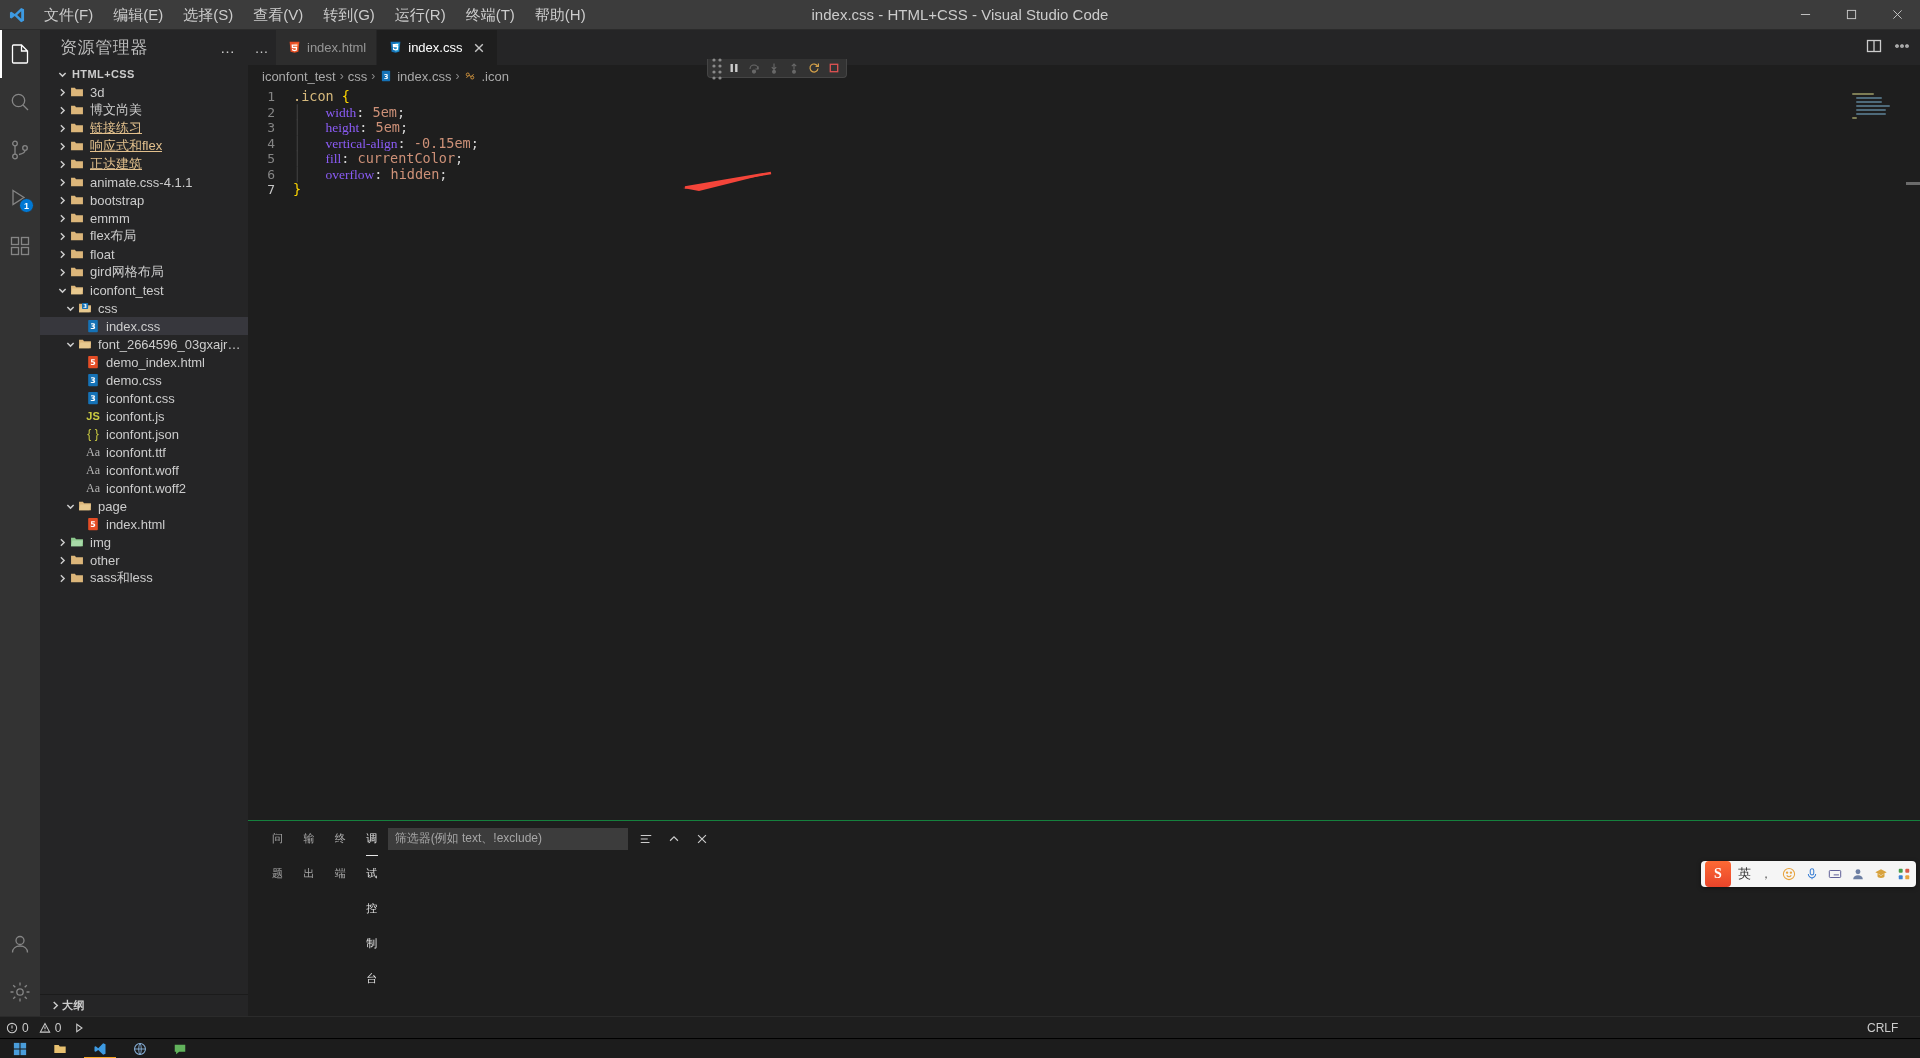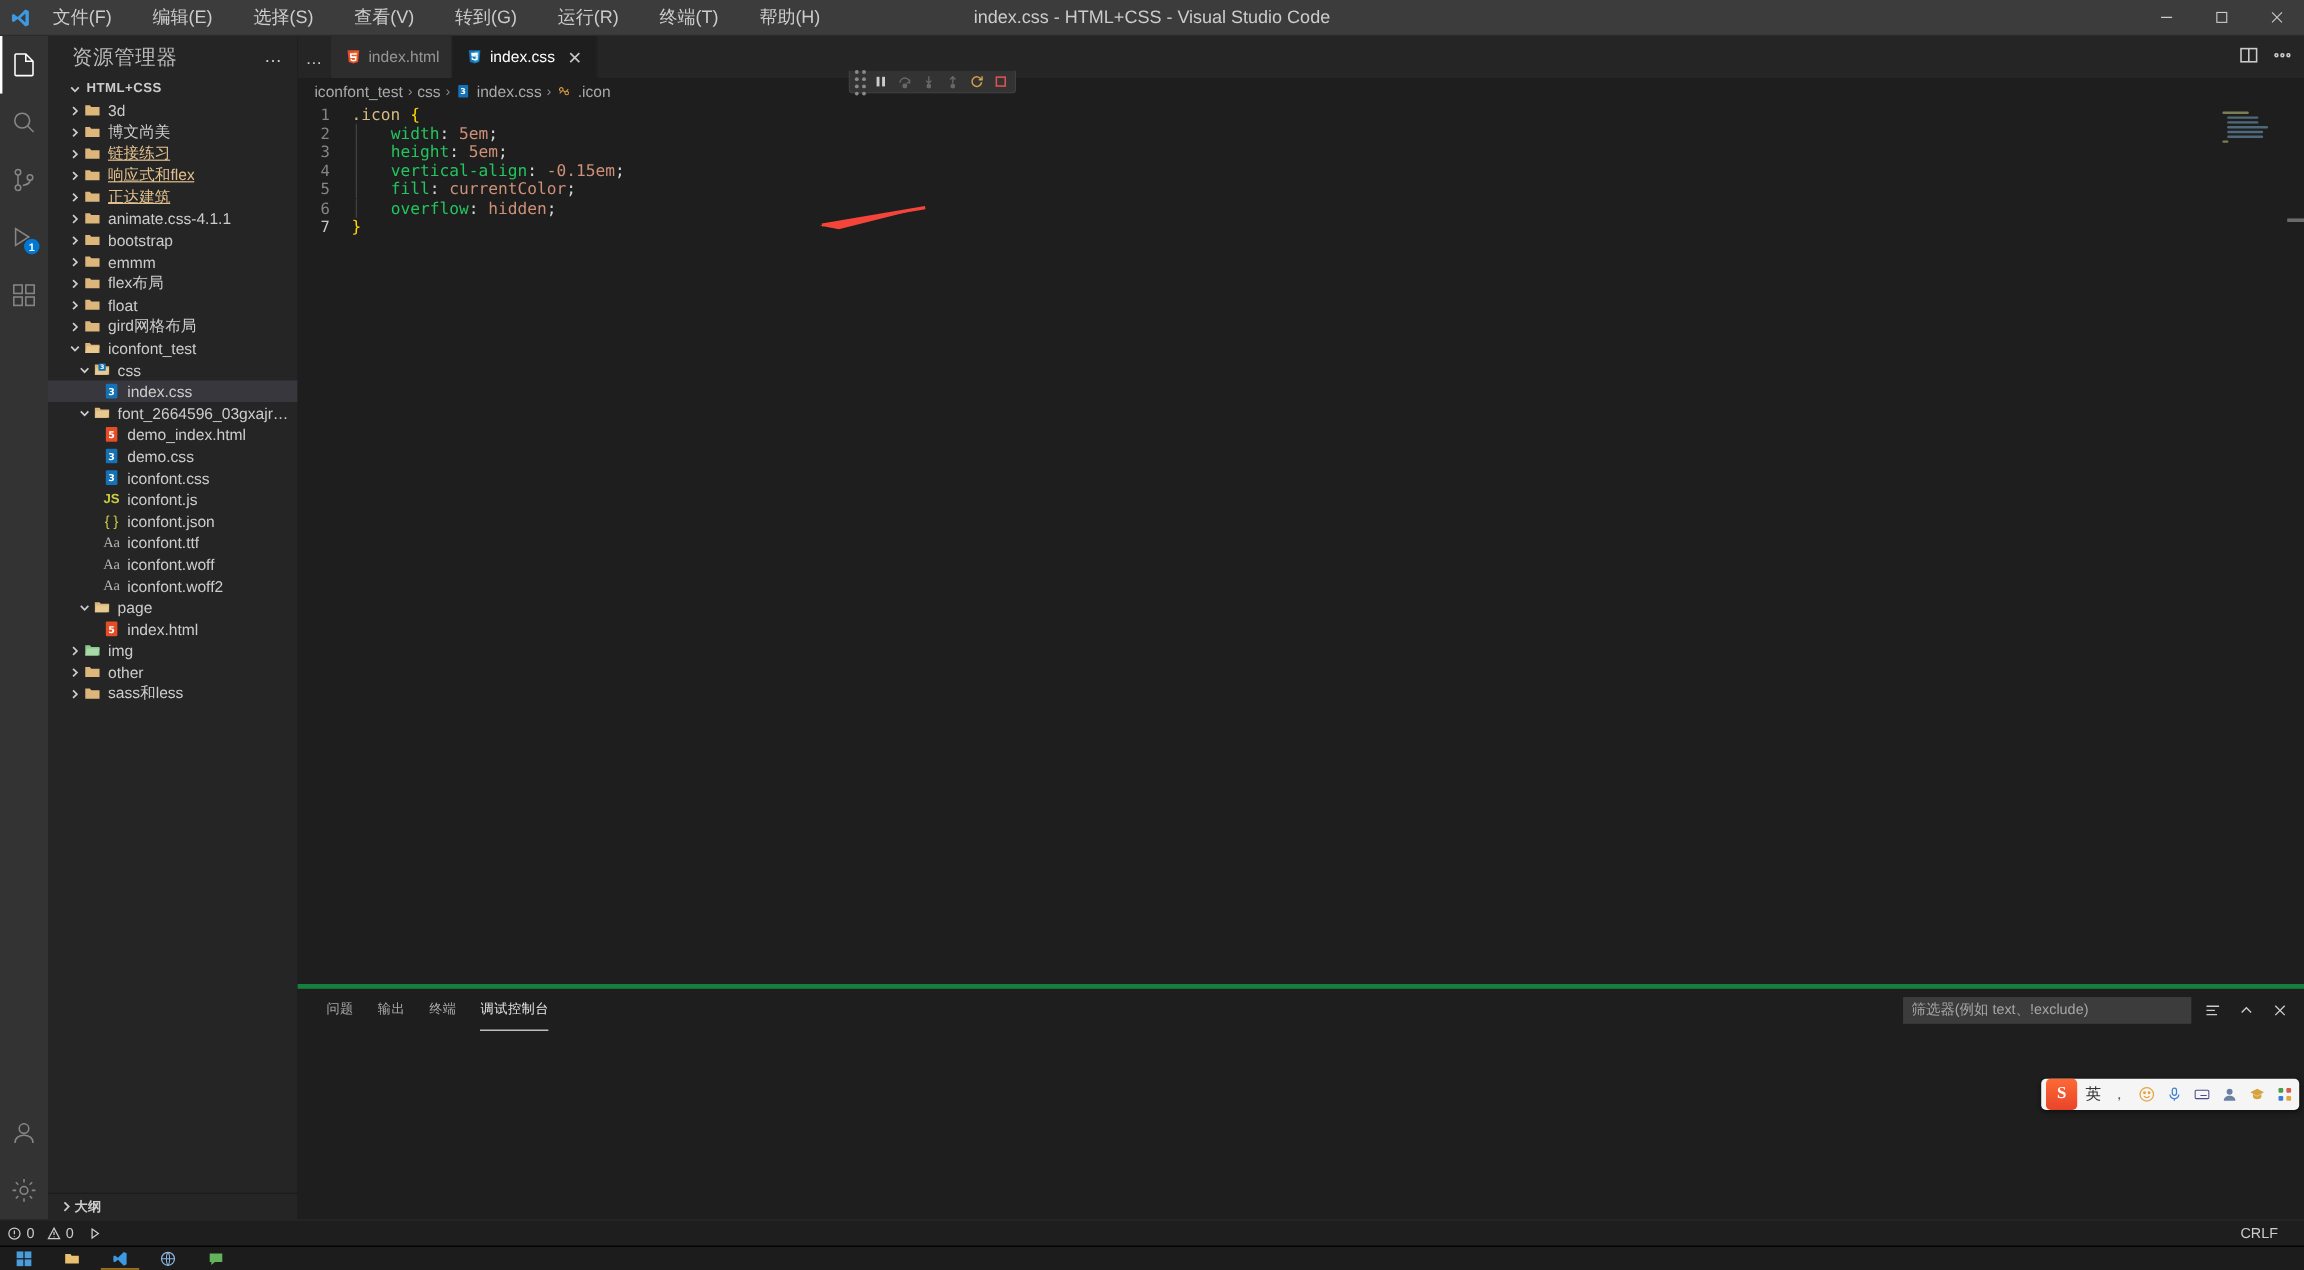--- a/index.html
+++ b/index.html
@@ -11,21 +11,21 @@
   }
   .app { width:1920px; height:1058px; position:relative; display:flex; flex-direction:column; }
 
   
   .titlebar {
     height:30px; background:#3c3c3c; display:flex; align-items:center;
     flex:0 0 30px; position:relative; border-bottom:1px solid #2b2b2b;
   }
   .vs-logo { width:34px; height:30px; display:flex; align-items:center; justify-content:center; }
   .vs-logo svg { width:18px; height:18px; }
-  .menu { display:flex; align-items:flex-end; height:30px;gap:14px; }
+  .menu { display:flex; align-items:flex-end; height:30px; }
   .menu-item {
     padding:0 10px; height:30px; line-height:30px; font-size:15px; color:#cccccc;
     white-space:nowrap; cursor:default;
   }
   .win-title {
     position:absolute; left:0; right:0; text-align:center; font-size:15px; color:#cccccc;
     pointer-events:none; line-height:30px;
   }
   .win-ctrl { margin-left:auto; display:flex; height:30px; }
   .wc { width:46px; height:30px; display:flex; align-items:center; justify-content:center; color:#cccccc; }
@@ -146,34 +146,34 @@
   .code-area { position:relative; flex:1; padding-top:2px; }
   .cline { height:15.5px; display:flex; align-items:center; font-family:"DejaVu Sans Mono","Liberation Mono",monospace; font-size:13.5px; line-height:15.5px; }
   .lnum {
     width:45px; text-align:right; padding-right:18px; color:#858585; flex:0 0 45px;
     font-family:"DejaVu Sans Mono",monospace; font-size:13px;
   }
   .lnum.cur { color:#c6c6c6; }
   .ctext { white-space:pre; position:relative; }
   .indent-guide { color:#404040; }
   .tok-sel { color:#d7ba7d; }
-  .tok-prop { color:#22c55e; }
+  .tok-prop { color:#8b5cf6;font-family:Liberation Serif, serif; }
   .tok-val { color:#ce9178; }
   .tok-punc { color:#d4d4d4; }
   .tok-brace { color:#ffd700; }
   .arrow-anno { position:absolute; left:405px; top:84px; width:120px; height:30px; pointer-events:none; z-index:20; }
 
   
   .minimap { position:absolute; right:14px; top:0; width:60px; height:100%; }
   .mm-line { position:absolute; height:2px; border-radius:1px; }
   .ed-scroll-v { position:absolute; right:0; top:0; width:14px; bottom:0; }
   .overview-mark { position:absolute; right:0; width:14px; height:3px; }
 
   
-  .panel { flex:0 0 196px; background:#1e1e1e; border-top:4px solid #15803d; display:flex; flex-direction:column; position:relative; }
+  .panel { flex:0 0 196px; background:#1e1e1e; border-top:1px solid #15803d; display:flex; flex-direction:row; position:relative; }
   .panel-head { height:35px; display:flex; align-items:center; padding-left:14px; flex:0 0 35px; }
   .ptab {
     font-size:11px; letter-spacing:.4px; color:#a9a9a9; padding:0 10px; height:35px;
     line-height:35px; position:relative; cursor:pointer; text-transform:uppercase;
   }
   .ptab.active { color:#e7e7e7; }
   .ptab.active::after {
     content:''; position:absolute; left:10px; right:10px; bottom:0; height:1px; background:#e7e7e7;
   }
   .panel-right { margin-left:auto; display:flex; align-items:center; gap:8px; padding-right:10px; }

